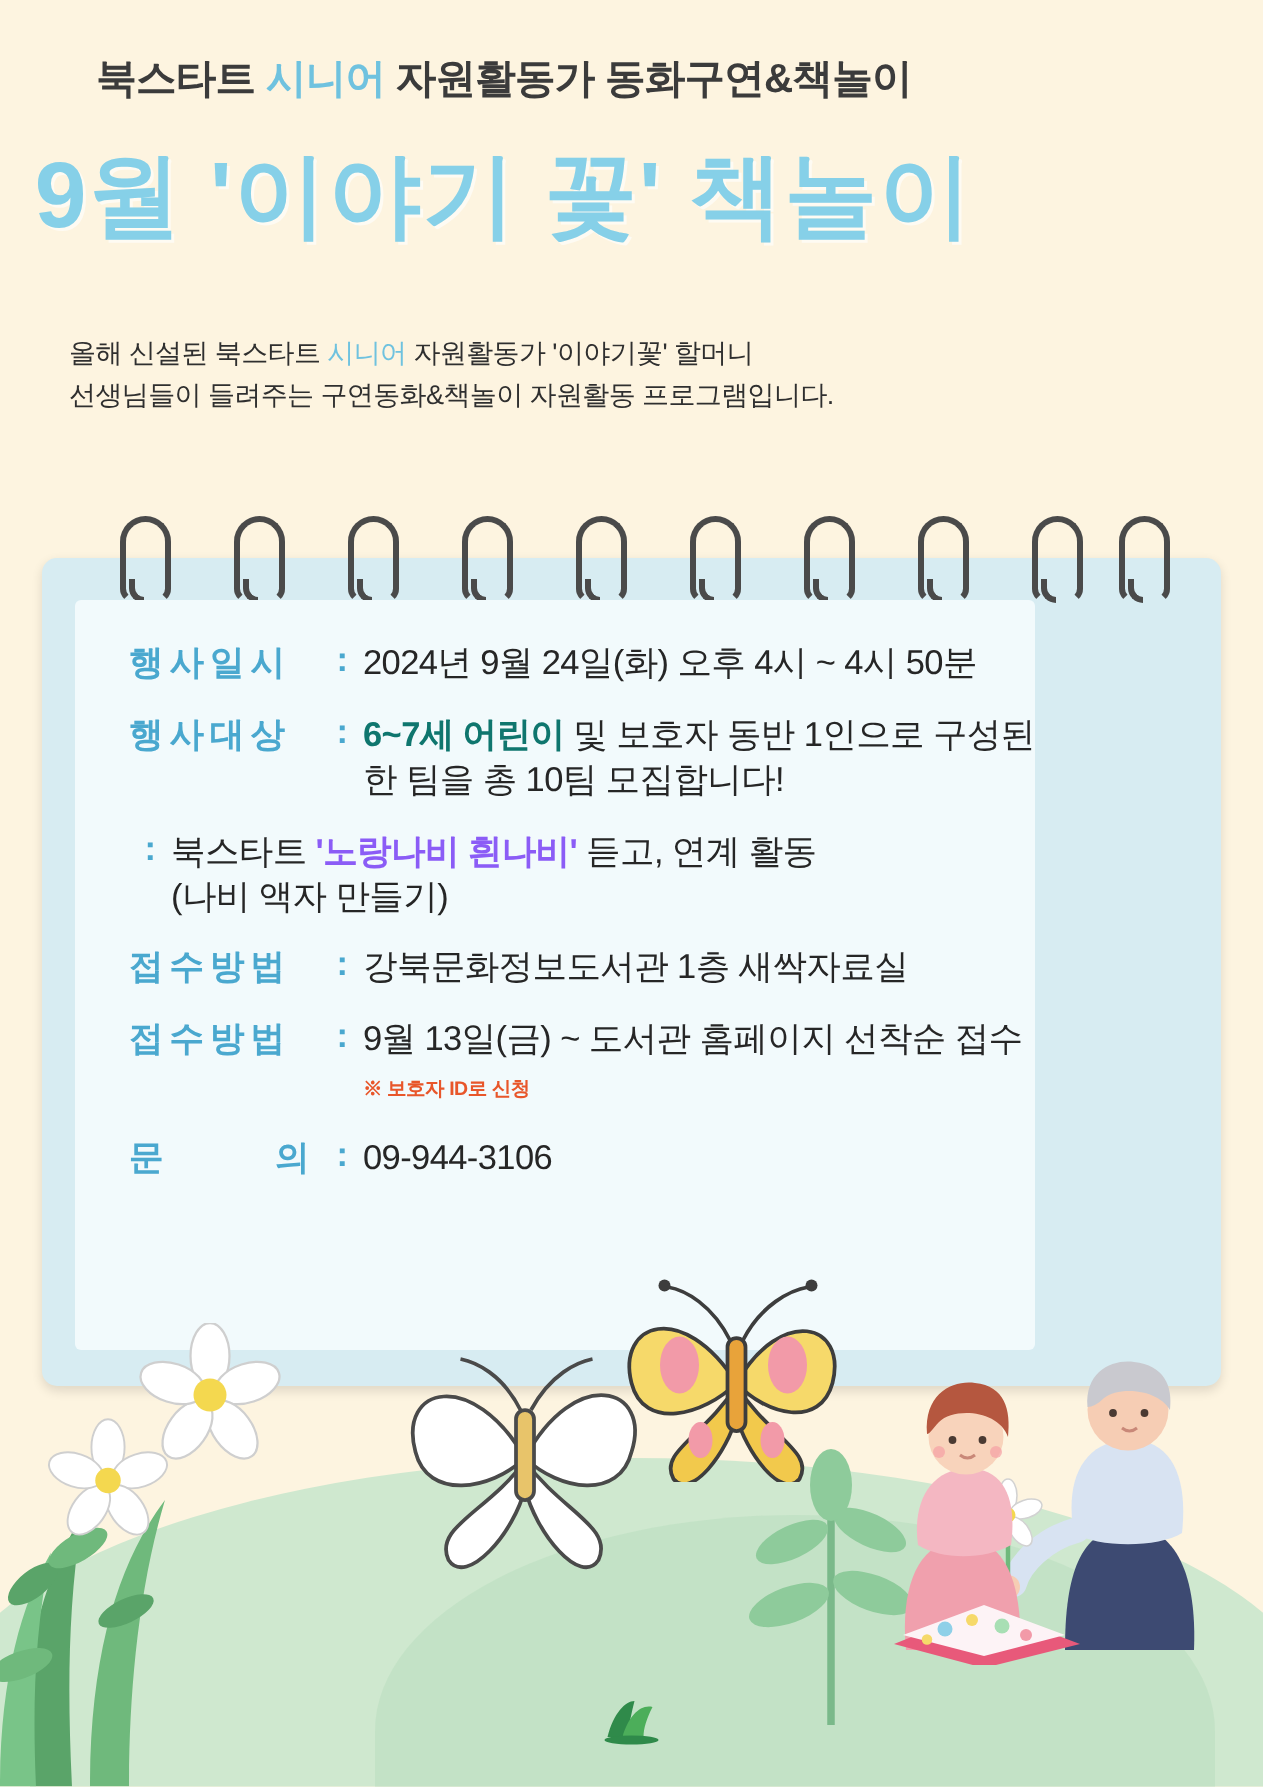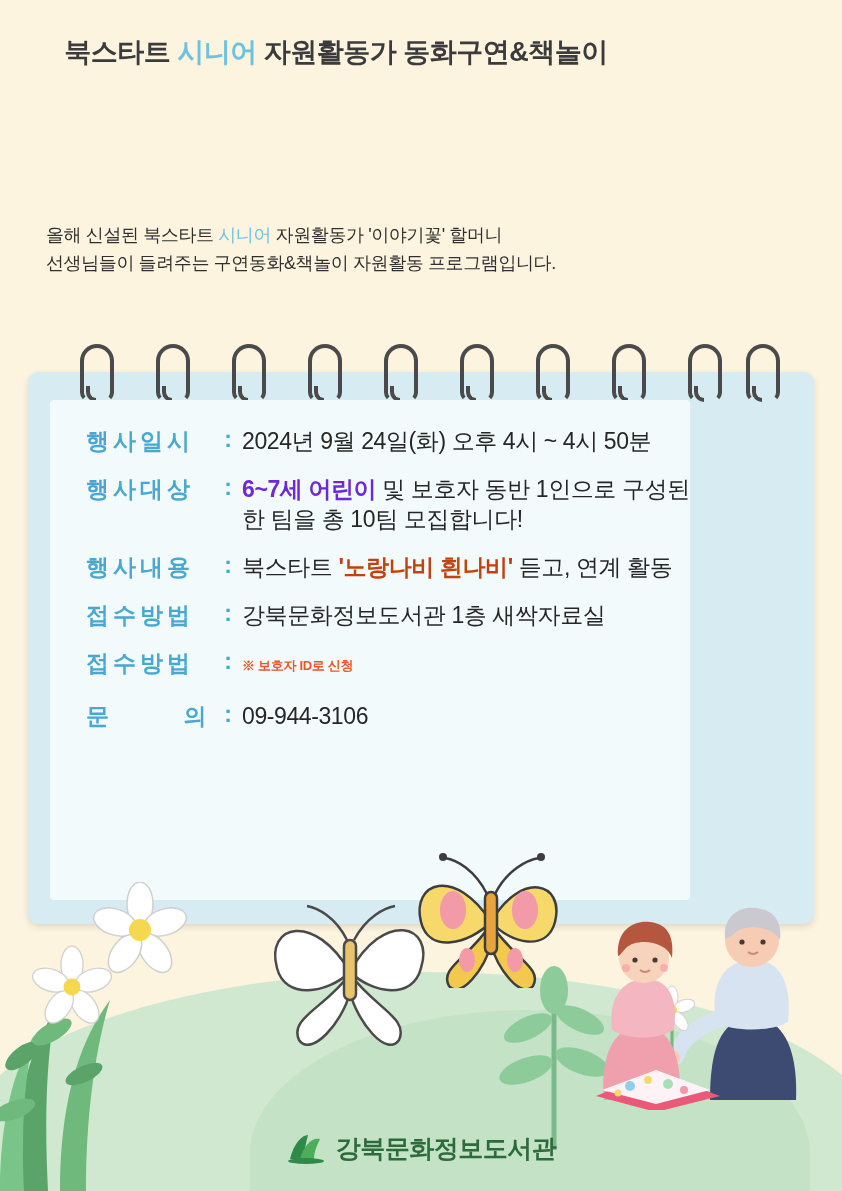--- a/index.html
+++ b/index.html
@@ -136,22 +136,22 @@
     color: #4aa8cf;
     text-align: right;
     padding-right: 10px;
   }
   .row-value {
     font-size: 23px;
     color: #262626;
     line-height: 1.32;
     letter-spacing: -0.4px;
   }
-  .row-value .red { color: #6d28d9; font-weight: bold; }
-  .row-value .orange { color: #c2410c; font-weight: bold; }
+  .row-value .red { color: #0f766e; font-weight: bold; }
+  .row-value .orange { color: #8b5cf6; font-weight: bold; }
   .note {
     margin-top: 9px;
     font-size: 13px;
     color: #e8562a;
     font-weight: bold;
     letter-spacing: -0.3px;
   }
   .row.contact { margin-top: 22px; }
   .row.contact .row-label { letter-spacing: 34px; }
 
@@ -204,20 +204,21 @@
 </style>
 </head>
 <body>
 
 <div class="poster">
 
   <div class="header">
     <div class="kicker">
       <span>북스타트 </span><span class="hl">시니어</span><span> 자원활동가 동화구연&amp;책놀이</span>
     </div>
+    <div class="title">9월 '이야기 꽃' 책놀이</div>
   </div>
 
   <div class="lead">
     <div>
       <span>올해 신설된 북스타트 </span><span class="hl">시니어</span><span> 자원활동가 '이야기꽃' 할머니</span>
     </div>
     <div>선생님들이 들려주는 구연동화&amp;책놀이 자원활동 프로그램입니다.</div>
   </div>
 
   <div class="notebook">
@@ -249,39 +250,40 @@
         <div class="row">
           <div class="row-label">행사대상</div>
           <div class="row-colon">:</div>
           <div class="row-value">
             <span class="red">6~7세 어린이</span><span> 및 보호자 동반 1인으로 구성된</span><br>
             <span>한 팀을 총 10팀 모집합니다!</span>
           </div>
         </div>
 
         <div class="row">
-          <div class="row-label">행사내용</div>
           <div class="row-colon">:</div>
           <div class="row-value">
             <span>북스타트 </span><span class="orange">'노랑나비 흰나비'</span><span> 듣고, 연계 활동</span><br>
+            <span>(나비 액자 만들기)</span>
           </div>
         </div>
 
         <div class="row">
           <div class="row-label">접수방법</div>
           <div class="row-colon">:</div>
           <div class="row-value">
             <span>강북문화정보도서관 1층 새싹자료실</span>
           </div>
         </div>
 
         <div class="row">
           <div class="row-label">접수방법</div>
           <div class="row-colon">:</div>
           <div class="row-value">
+            <span>9월 13일(금) ~ 도서관 홈페이지 선착순 접수</span>
             <div class="note">※ 보호자 ID로 신청</div>
           </div>
         </div>
 
         <div class="row contact">
           <div class="row-label">문 의</div>
           <div class="row-colon">:</div>
           <div class="row-value">09-944-3106</div>
         </div>
 
@@ -413,17 +415,16 @@
     </svg>
   </div>
 
   <div class="footer">
     <div class="footer-inner">
       <svg width="40" height="34" viewBox="0 0 40 34">
         <path d="M4 28 C8 12 16 4 22 4 C20 12 18 20 18 28 Z" fill="#2f8a4a"></path>
         <path d="M14 28 C18 14 26 6 34 8 C30 16 28 22 28 28 Z" fill="#4cae5a"></path>
         <ellipse cx="20" cy="30" rx="18" ry="3" fill="#2f8a4a"></ellipse>
       </svg>
-      <span class="logo-text">강북문화정보도서관</span>
     </div>
   </div>
 
 </div>
 
 </body></html>

